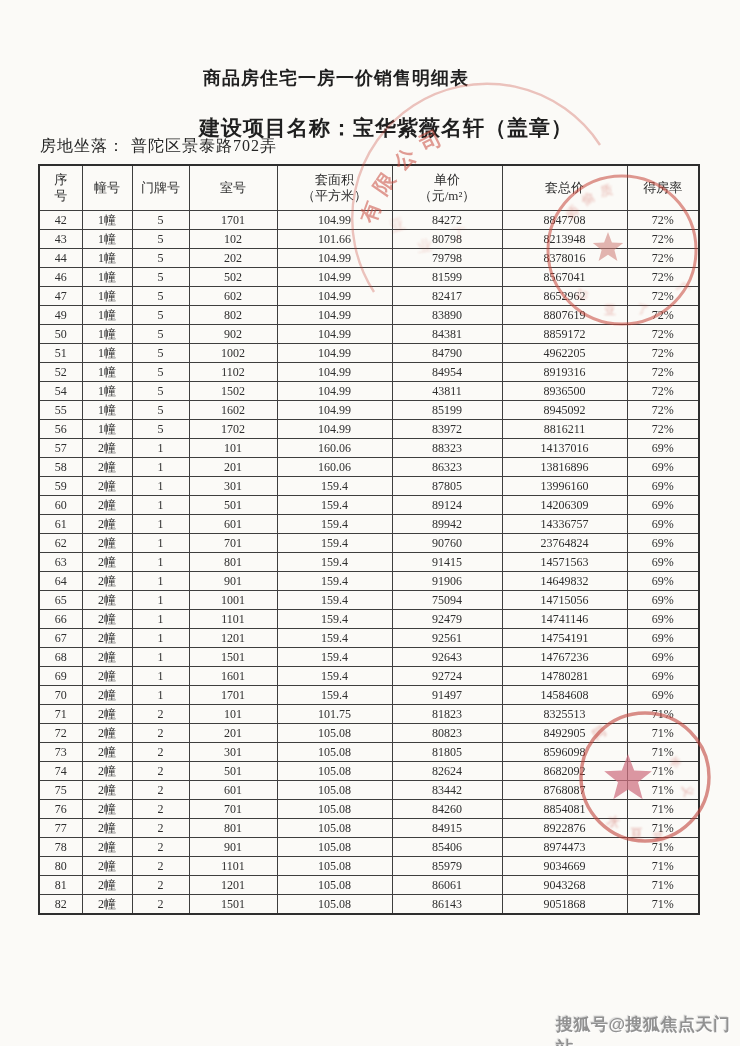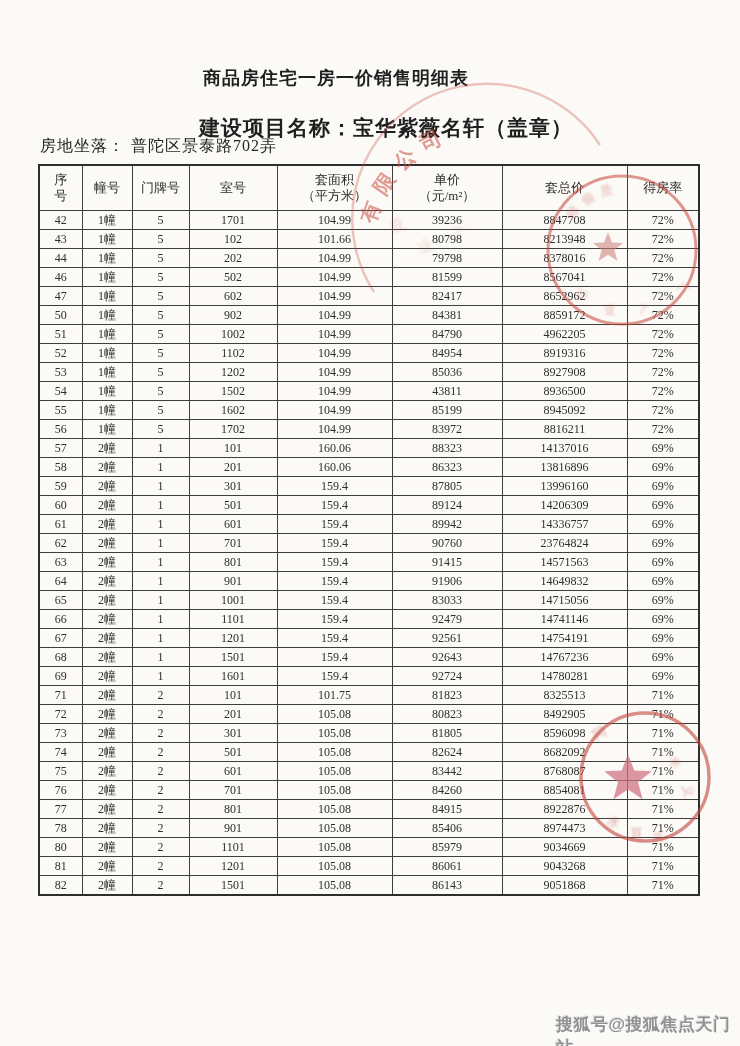--- a/index.html
+++ b/index.html
@@ -83,21 +83,21 @@
           <th>得房率</th>
         </tr>
     </thead>
     <tbody id="table-body">
         <tr>
           <td>42</td>
           <td>1幢</td>
           <td>5</td>
           <td>1701</td>
           <td>104.99</td>
-          <td>39236</td>
+          <td>84272</td>
           <td>8847708</td>
           <td>72%</td>
         </tr>
         <tr>
           <td>43</td>
           <td>1幢</td>
           <td>5</td>
           <td>102</td>
           <td>101.66</td>
           <td>80798</td>
@@ -128,20 +128,30 @@
           <td>47</td>
           <td>1幢</td>
           <td>5</td>
           <td>602</td>
           <td>104.99</td>
           <td>82417</td>
           <td>8652962</td>
           <td>72%</td>
         </tr>
         <tr>
+          <td>49</td>
+          <td>1幢</td>
+          <td>5</td>
+          <td>802</td>
+          <td>104.99</td>
+          <td>83890</td>
+          <td>8807619</td>
+          <td>72%</td>
+        </tr>
+        <tr>
           <td>50</td>
           <td>1幢</td>
           <td>5</td>
           <td>902</td>
           <td>104.99</td>
           <td>84381</td>
           <td>8859172</td>
           <td>72%</td>
         </tr>
         <tr>
@@ -155,30 +165,20 @@
           <td>72%</td>
         </tr>
         <tr>
           <td>52</td>
           <td>1幢</td>
           <td>5</td>
           <td>1102</td>
           <td>104.99</td>
           <td>84954</td>
           <td>8919316</td>
-          <td>72%</td>
-        </tr>
-        <tr>
-          <td>53</td>
-          <td>1幢</td>
-          <td>5</td>
-          <td>1202</td>
-          <td>104.99</td>
-          <td>85036</td>
-          <td>8927908</td>
           <td>72%</td>
         </tr>
         <tr>
           <td>54</td>
           <td>1幢</td>
           <td>5</td>
           <td>1502</td>
           <td>104.99</td>
           <td>43811</td>
           <td>8936500</td>
@@ -283,21 +283,21 @@
           <td>91906</td>
           <td>14649832</td>
           <td>69%</td>
         </tr>
         <tr>
           <td>65</td>
           <td>2幢</td>
           <td>1</td>
           <td>1001</td>
           <td>159.4</td>
-          <td>83033</td>
+          <td>75094</td>
           <td>14715056</td>
           <td>69%</td>
         </tr>
         <tr>
           <td>66</td>
           <td>2幢</td>
           <td>1</td>
           <td>1101</td>
           <td>159.4</td>
           <td>92479</td>
@@ -325,20 +325,30 @@
           <td>69%</td>
         </tr>
         <tr>
           <td>69</td>
           <td>2幢</td>
           <td>1</td>
           <td>1601</td>
           <td>159.4</td>
           <td>92724</td>
           <td>14780281</td>
+          <td>69%</td>
+        </tr>
+        <tr>
+          <td>70</td>
+          <td>2幢</td>
+          <td>1</td>
+          <td>1701</td>
+          <td>159.4</td>
+          <td>91497</td>
+          <td>14584608</td>
           <td>69%</td>
         </tr>
         <tr>
           <td>71</td>
           <td>2幢</td>
           <td>2</td>
           <td>101</td>
           <td>101.75</td>
           <td>81823</td>
           <td>8325513</td>

